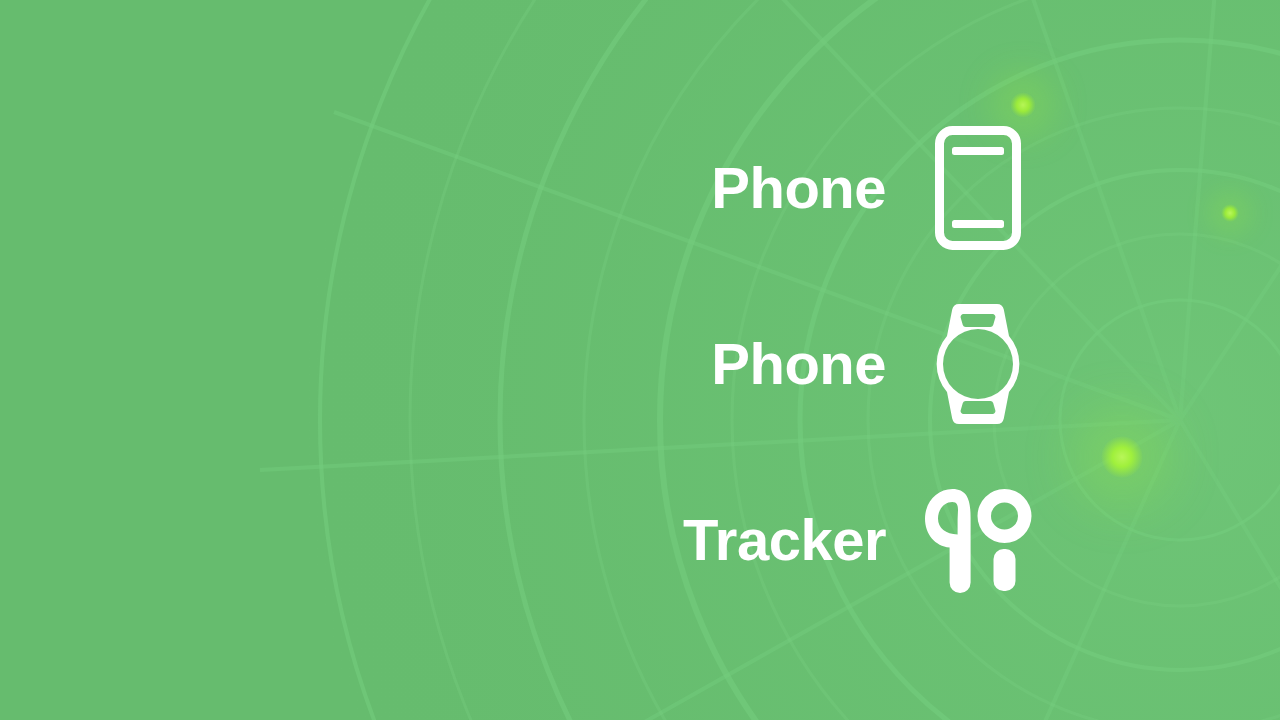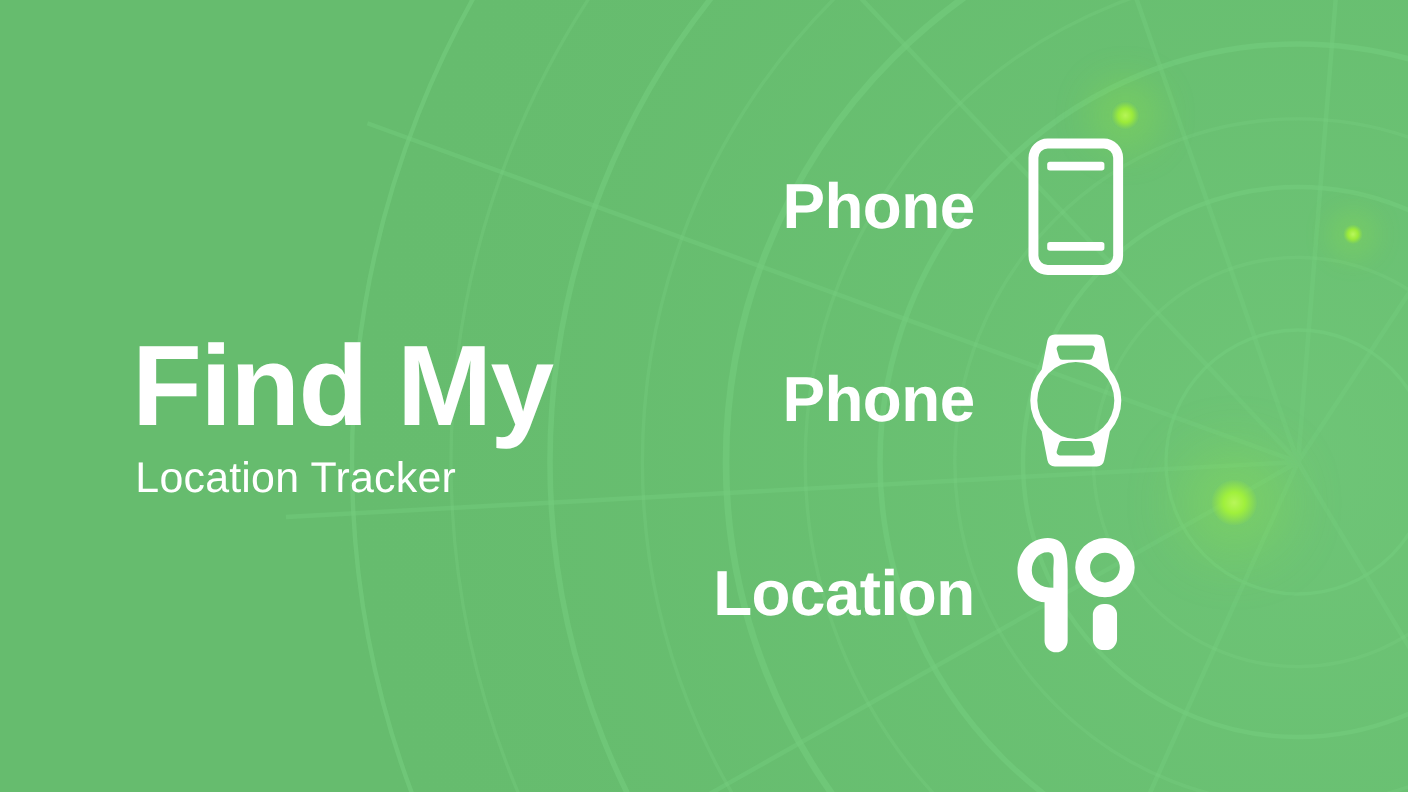--- a/index.html
+++ b/index.html
@@ -159,24 +159,20 @@
                 background: radial-gradient(circle, #b6f556 0%, #9ceb3a 34%, rgba(150,230,60,0.45) 58%, rgba(140,220,70,0) 78%);
                 box-shadow: 0 0 34px 18px rgba(156,235,58,0.26);"></div>
     <div class="blip" style="left:1230px; top:213px; width:18px; height:18px;
                 background: radial-gradient(circle, #b9f75c 0%, #9ceb3a 36%, rgba(150,230,60,0.4) 60%, rgba(140,220,70,0) 80%);
                 box-shadow: 0 0 24px 12px rgba(156,235,58,0.22);"></div>
     <div class="blip" style="left:1122px; top:457px; width:42px; height:42px;
                 background: radial-gradient(circle, #b8f659 0%, #a0f03c 32%, rgba(155,235,60,0.45) 60%, rgba(140,220,70,0) 80%);
                 box-shadow: 0 0 52px 26px rgba(160,240,60,0.26);"></div>
   </div>
 
-  <div class="brand">
-    <h1 class="brand-title">Find My</h1>
-    <div class="brand-subtitle">Location Tracker</div>
-  </div>
 
   <div class="device-list">
 
     <div class="device-row">
       <div class="device-label">Phone</div>
       <div class="device-icon">
         <svg width="86" height="124" viewBox="0 0 86 124" xmlns="http://www.w3.org/2000/svg">
           <rect x="4.5" y="4.5" width="77" height="115" rx="13" ry="13" fill="none" stroke="#ffffff" stroke-width="9"></rect>
           <rect x="17" y="21" width="52" height="8" rx="2.5" ry="2.5" fill="#ffffff"></rect>
           <rect x="17" y="94" width="52" height="8" rx="2.5" ry="2.5" fill="#ffffff"></rect>
@@ -226,21 +222,21 @@
             A 3 3 0 0 1 25.7 108.2
             L 27.8 101
             A 3 3 0 0 1 30.7 99
             Z
           "></path>
         </svg>
       </div>
     </div>
 
     <div class="device-row">
-      <div class="device-label">Location</div>
+      <div class="device-label">Tracker</div>
       <div class="device-icon">
         <svg width="110" height="106" viewBox="0 0 110 106" xmlns="http://www.w3.org/2000/svg">
 
           <path fill="#ffffff" fill-rule="evenodd" d="
             M 29.5 2
             C 13.8 2 2 15.2 2 31.8
             C 2 47.2 12.1 59.2 26.6 60.6
             L 26.6 95.5
             A 10.5 10.5 0 0 0 47.6 95.5
             L 47.6 31.2

